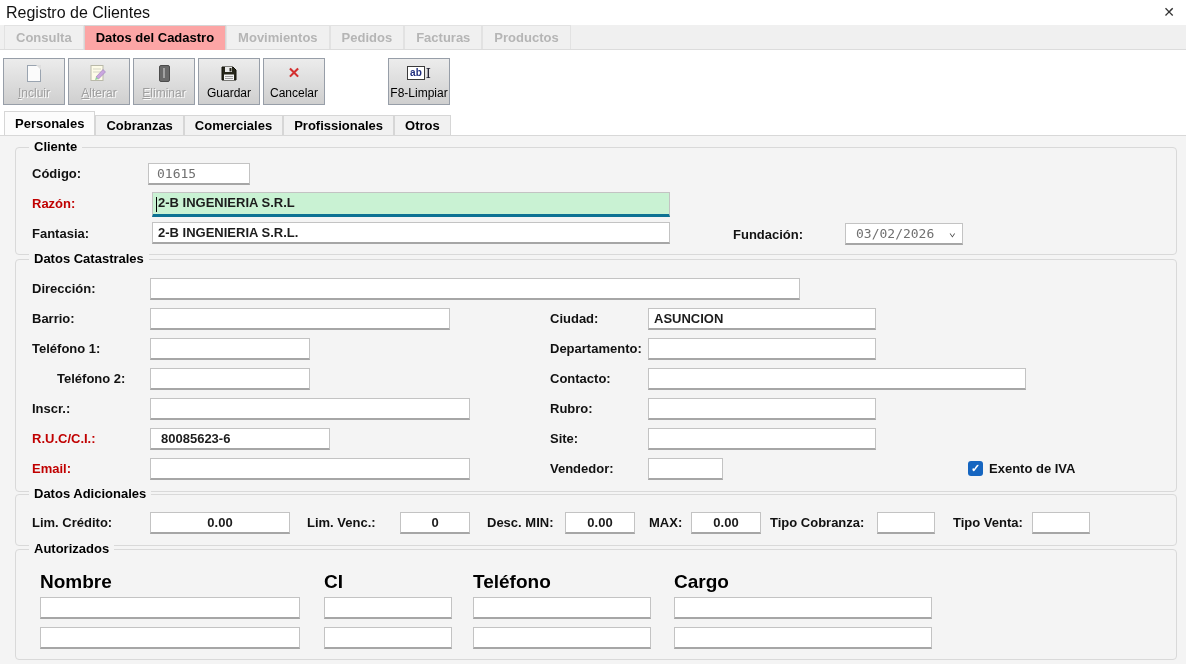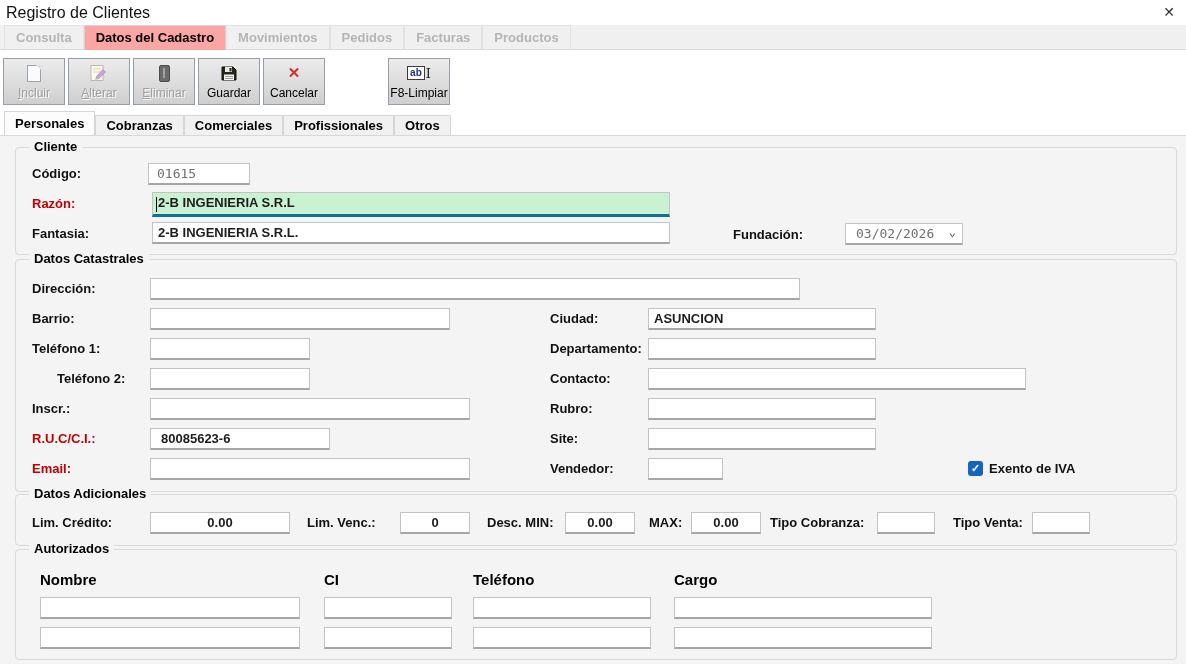--- a/index.html
+++ b/index.html
@@ -66,21 +66,21 @@
        font-size:13px;font-weight:bold;color:#1c1c1c;padding:2px 5px;
        white-space:nowrap;overflow:hidden;}
   .fld.center{text-align:center;}
   .fld.gray{color:#707070;font-family:"DejaVu Sans Mono",monospace;font-weight:500;}
   .fld.green{background:var(--razon-bg,#c9f2d3);border-bottom:3px solid var(--razon-line,#0d7293);height:25px;}
   .caret{position:absolute;left:3px;top:4px;width:1px;height:15px;background:#000;}
   .chev{position:absolute;right:6px;top:1px;color:#444;font-size:12px;}
 
   .chk{position:absolute;width:15px;height:15px;background:var(--check-blue,#1565c0);
        border-radius:3px;color:#fff;font-size:11px;font-weight:bold;line-height:15px;text-align:center;}
-  .hdr{position:absolute;font-size:15px;font-weight:bold;color:#000;white-space:nowrap;}
+  .hdr{position:absolute;font-size:19px;font-weight:bold;color:#000;white-space:nowrap;}
 </style>
 </head>
 <body>
 
 <div class="win">
 
   <div class="titlebar">
     <span class="title-text">Registro de Clientes</span>
     <span class="close-btn">✕</span>
   </div>

